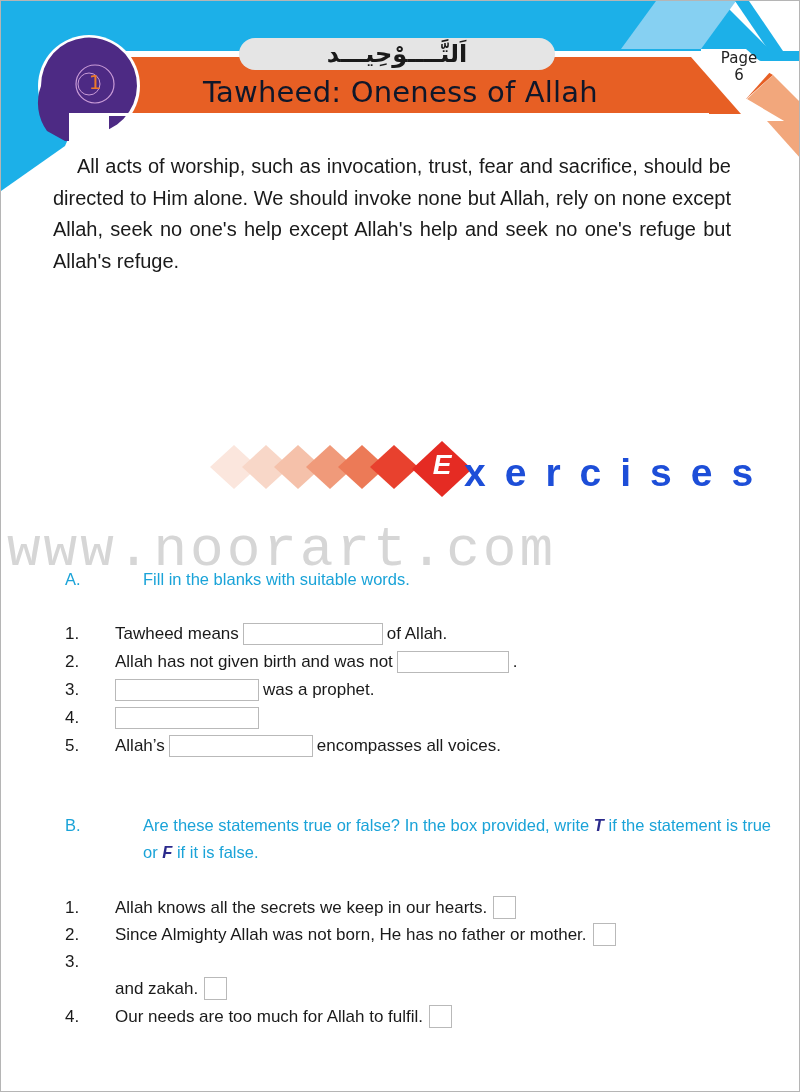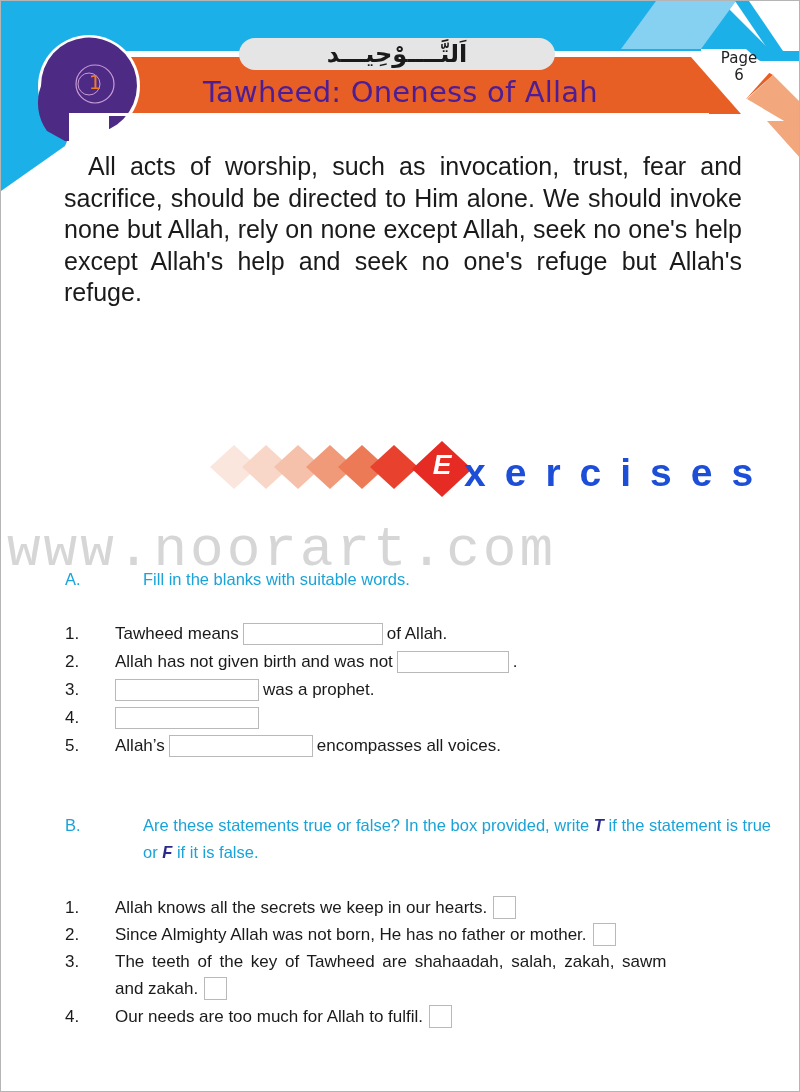--- a/index.html
+++ b/index.html
@@ -17,36 +17,36 @@
 
   .arabic-pill {
     position: absolute; left: 238px; top: 37px; width: 316px; height: 32px;
     background: #e5e5e5; border-radius: 16px;
     display: flex; align-items: center; justify-content: center;
     font-family: "DejaVu Sans", sans-serif; font-weight: bold; font-size: 24px; color: #1a1a1a;
     direction: rtl; letter-spacing: 1px;
   }
   .chapter-title {
     position: absolute; left: 202px; top: 70px; height: 54px;
-    font-family: "DejaVu Sans", sans-serif; font-size: 29px; color: #4c1d95;
+    font-family: "DejaVu Sans", sans-serif; font-size: 29px; color: #0f172a;
     line-height: 42px; letter-spacing: 0.2px;
   }
   .page-label {
     position: absolute; left: 710px; top: 49px; width: 56px; text-align: center;
     font-family: "DejaVu Sans", sans-serif; font-size: 15px; line-height: 17px; color: #222;
   }
   .chapter-num {
     position: absolute; left: 84px; top: 69px; width: 20px; text-align: center;
     font-family: "DejaVu Sans", sans-serif; font-size: 20px; color: #ee7a2a;
   }
 
   
   .intro {
-    position: absolute; left: 63px; top: 150px; width: 678px;
-    font-size: 25px; line-height: 31.5px; color: #1a1a1a; text-align: justify;
+    position: absolute; left: 52px; top: 150px; width: 678px;
+    font-size: 20px; line-height: 31.5px; color: #1a1a1a; text-align: justify;
     text-indent: 24px;
   }
 
   
   .exercises-banner { position: absolute; left: 205px; top: 440px; width: 540px; height: 56px; }
   .exercises-banner svg { position: absolute; left: 0; top: 0; }
   .ex-letter-e {
     position: absolute; left: 221px; top: 8px; width: 30px; text-align: center;
     font-size: 28px; font-weight: bold; font-style: italic; color: #fff;
   }
@@ -206,23 +206,20 @@
   </div>
   <div class="item" style="top:920px;">
     <span class="num">2.</span>
     <span class="body">
       <span>Since Almighty Allah was not born, He has no father or mother.</span>
       <span class="tf-box"></span>
     </span>
   </div>
   <div class="item" style="top:947px; height:54px;">
     <span class="num">3.</span>
-    <span class="body" style="width:628px; justify-content:space-between;">
-      <span style="word-spacing:3px;">The teeth of the key of Tawheed are shahaadah, salah, zakah, sawm</span>
-    </span>
     <span class="body" style="top:27px;">
       <span>and zakah.</span>
       <span class="tf-box"></span>
     </span>
   </div>
   <div class="item" style="top:1002px;">
     <span class="num">4.</span>
     <span class="body">
       <span>Our needs are too much for Allah to fulfil.</span>
       <span class="tf-box"></span>

